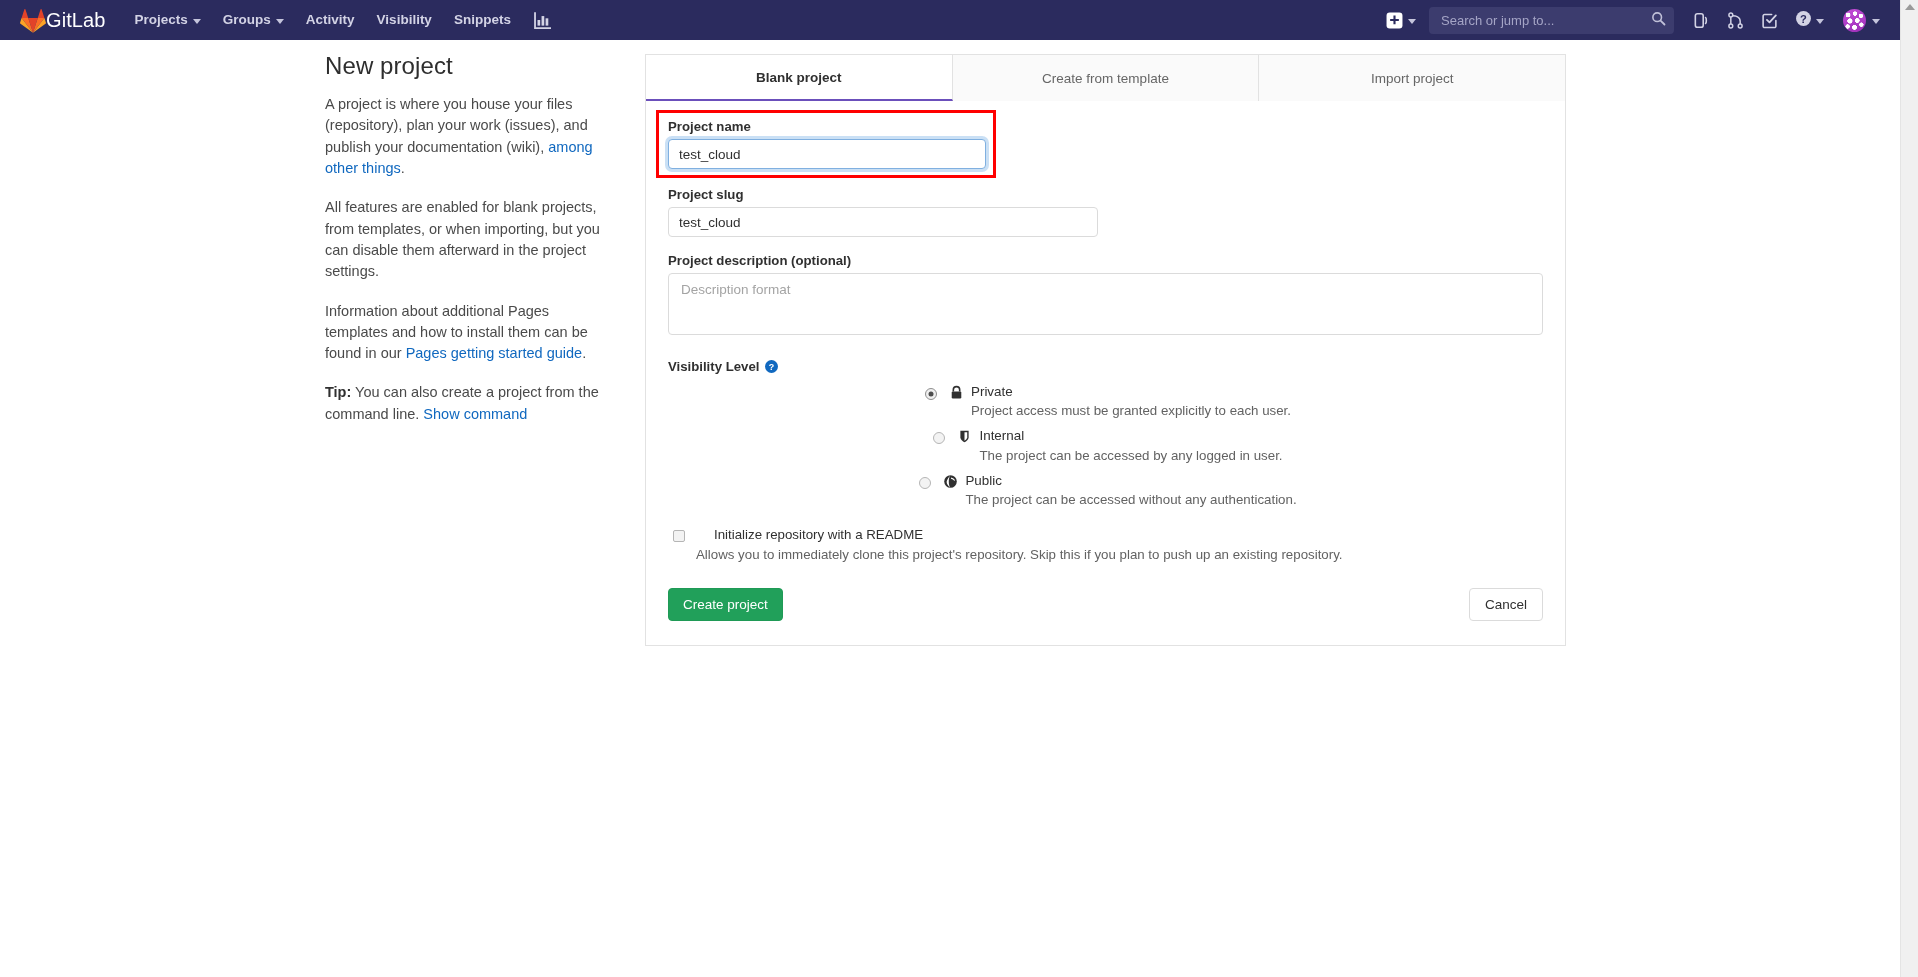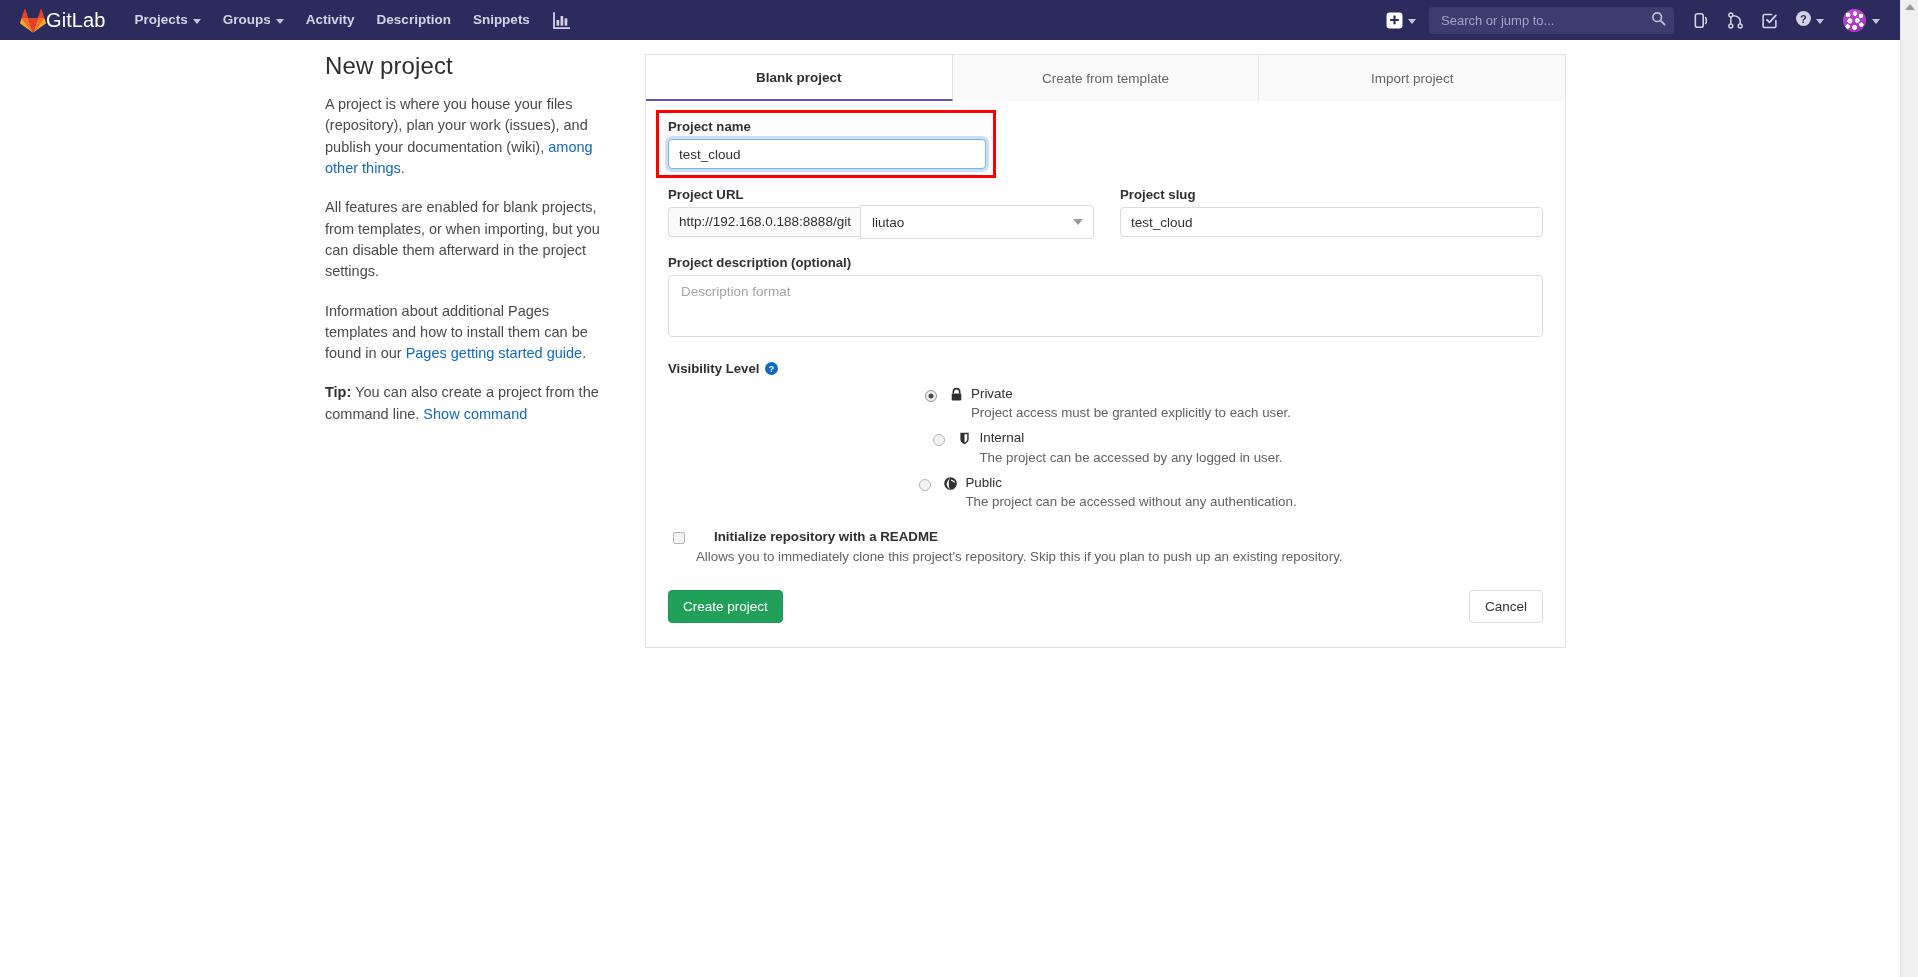--- a/index.html
+++ b/index.html
@@ -234,21 +234,21 @@
   .vis-texts { font-size: 13.4px; }
   .vis-name { color: #303030; line-height: 1.15; }
   .vis-desc { color: #626262; margin-top: 4px; font-size: 13.3px; }
 
   .readme-row { margin-top: 20px; display: flex; align-items: flex-start; }
   .chk {
     width: 12px; height: 12px; border: 1px solid #b5b5b5;
     background: #f3f3f3; border-radius: 2px;
     margin: 3px 11px 0 5px; flex: none; cursor: pointer;
   }
-  .readme-title { font-size: 13.3px; font-weight: 700; color: #303030; padding-left: 18px; }
+  .readme-title { font-size: 13.3px; font-weight: 400; color: #303030; padding-left: 18px; }
   .readme-desc { font-size: 13.3px; color: #626262; margin-top: 5px; }
 
   .btn-row {
     margin-top: 26px; display: flex; align-items: center;
     justify-content: space-between;
   }
   .btn-create {
     background: #21a05a; border: 1px solid #1f9a56; color: #fff;
     font-size: 13.5px; padding: 8px 14px; border-radius: 4px;
     cursor: pointer; font-family: "Liberation Sans", sans-serif;
@@ -286,21 +286,21 @@
         <span class="caret-down"></span>
       </div>
       <div class="nav-item">
         <span>Groups</span>
         <span class="caret-down"></span>
       </div>
       <div class="nav-item">
         <span>Activity</span>
       </div>
       <div class="nav-item">
-        <span>Description</span>
+        <span>Visibility</span>
       </div>
       <div class="nav-item">
         <span>Snippets</span>
       </div>
       <div class="nav-item">
         <span>
           <svg class="nav-chart-icon" viewBox="0 0 16 16">
             <path fill="#d3d3e5" d="M1 1h1.6v13.4H16V16H1z"></path>
             <rect x="4" y="8" width="2.4" height="5" fill="#d3d3e5"></rect>
             <rect x="7.6" y="4.5" width="2.4" height="8.5" fill="#d3d3e5"></rect>
@@ -415,30 +415,20 @@
 
       <div class="name-group">
         <div class="redbox"></div>
         <label class="field-label">Project name</label>
         <div class="name-input-wrap">
           <input class="txt focused" type="text" value="test_cloud" style="">
         </div>
       </div>
 
       <div class="row2">
-        <div class="col-url">
-          <label class="field-label">Project URL</label>
-          <div class="url-group">
-            <div class="url-prefix">http://192.168.0.188:8888/git</div>
-            <div class="ns-select">
-              <span>liutao</span>
-              <span class="sel-caret"></span>
-            </div>
-          </div>
-        </div>
 
         <div class="col-slug">
           <label class="field-label">Project slug</label>
           <input class="txt" type="text" value="test_cloud" style="">
         </div>
       </div>
 
 
       <div class="desc-wrap">
         <label class="field-label">Project description (optional)</label>

